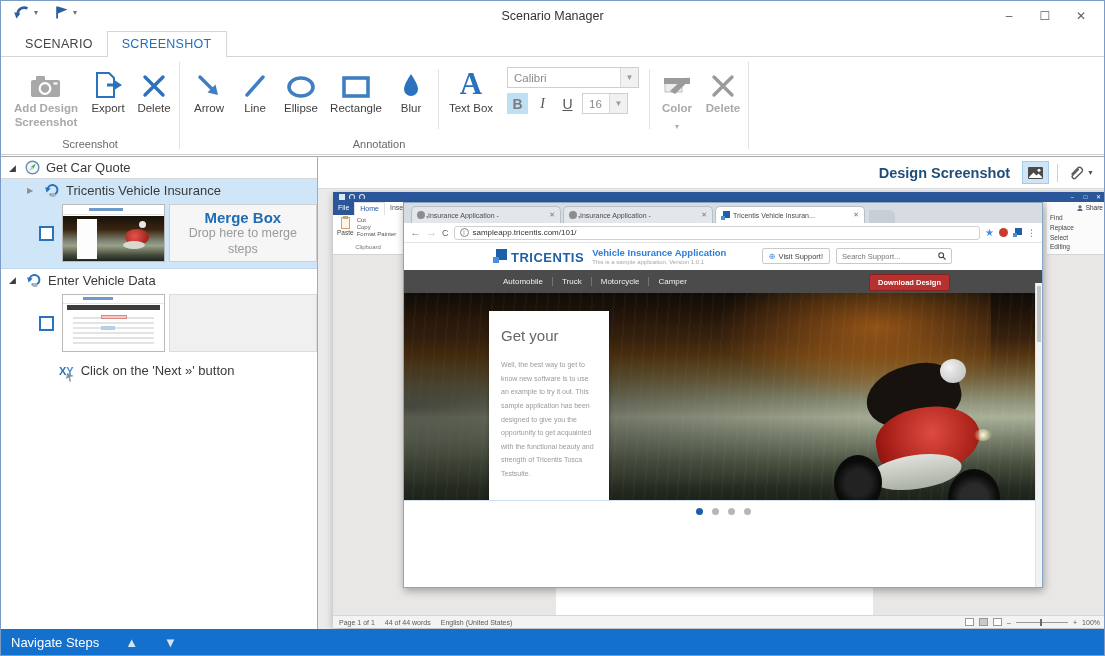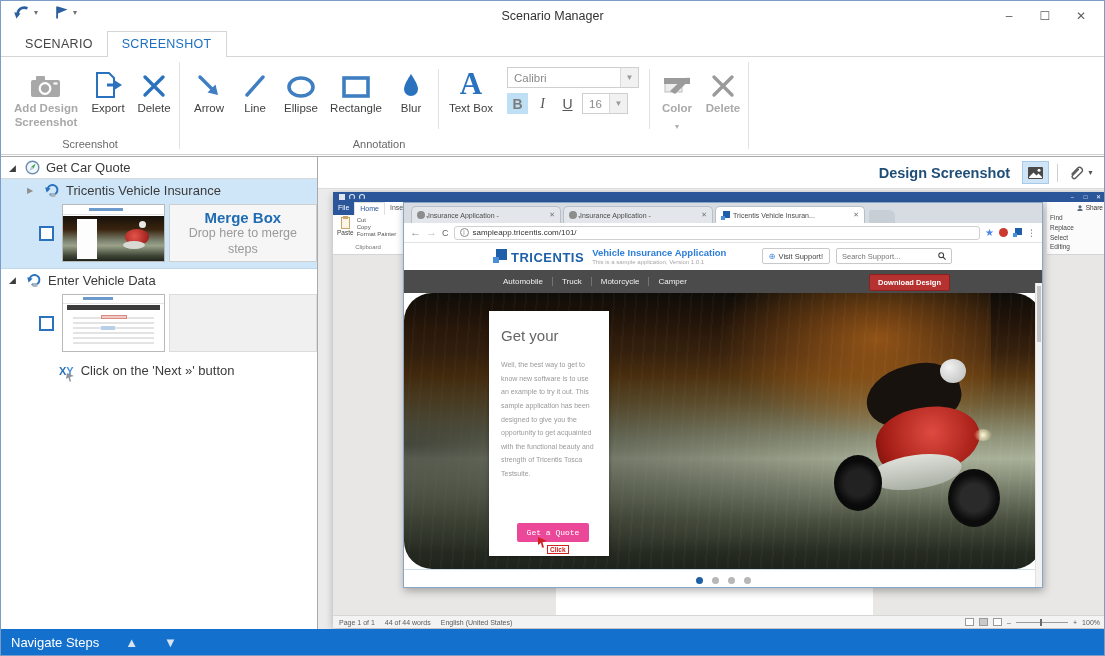--- a/index.html
+++ b/index.html
@@ -166,22 +166,22 @@
   .ssub { font-size:6px; color:#a8a8a8; margin-top:1px; }
   .sheadR { position:absolute; right:90px; top:5px; display:flex; gap:6px; align-items:center; }
   .supbtn { height:16px; border:1px solid #c9c9c9; border-radius:2px; display:flex; align-items:center; gap:3px; padding:0 6px; font-size:7.5px; color:#444; background:#fff; }
   .supbtn .plus { color:#2f7ed8; font-size:8px; }
   .ssearch { width:116px; height:16px; border:1px solid #c9c9c9; border-radius:2px; display:flex; align-items:center; padding:0 5px; gap:4px; background:#fff; }
   .ssearch input { border:none; outline:none; flex:1; font-size:7.5px; color:#555; font-family:"Liberation Sans",sans-serif; width:60px; background:transparent; }
   .snav { height:23px; background:#4b4b4b; display:flex; align-items:center; padding-left:90px; position:relative; }
   .snav .nlink { font-size:8px; color:#f0f0f0; padding:0 9px; }
   .snav .nlink + .nlink { border-left:1px solid #747474; }
   .dlbtn { position:absolute; right:92px; top:4px; background:#b63230; border:1px solid #8e1f1f; border-radius:2px; color:#fff; font-size:7.5px; font-weight:bold; padding:3px 8px; }
-  .hero { position:relative; height:276px; overflow:hidden;
-    background:linear-gradient(180deg,#0e0c08 0%,#221409 10%,#38220e 22%,#543510 30%,#6e5c36 40%,#8e9278 52%,#a9b098 60%,#7c8470 70%,#4a5140 82%,#262b22 94%,#1d221a 100%);border-radius:28px; }
+  .hero { position:relative; height:207px; overflow:hidden;
+    background:linear-gradient(180deg,#0e0c08 0%,#221409 10%,#38220e 22%,#543510 30%,#6e5c36 40%,#8e9278 52%,#a9b098 60%,#7c8470 70%,#4a5140 82%,#262b22 94%,#1d221a 100%); }
   .hero .glow { position:absolute; right:8%; top:0; width:45%; height:55%; background:radial-gradient(ellipse at 60% 30%, rgba(226,128,32,.55), transparent 65%); }
   .hero .streaks { position:absolute; inset:0; background:repeating-linear-gradient(94deg, rgba(255,255,255,.05) 0 2px, transparent 2px 11px); opacity:.5; }
   .hero .vig { position:absolute; inset:0; background:radial-gradient(ellipse at 0% 55%, rgba(0,0,0,.55), transparent 55%); }
   .bike { position:absolute; left:432px; top:66px; width:165px; height:185px; filter:blur(.6px); }
   .bike .rider { position:absolute; left:30px; top:6px; width:95px; height:62px; background:#17120d; border-radius:50% 45% 40% 50%; transform:rotate(-14deg); }
   .bike .helm { position:absolute; left:104px; top:0; width:26px; height:24px; background:radial-gradient(circle at 35% 35%, #f2f2f2, #b9b9b9); border-radius:50%; }
   .bike .fair { position:absolute; left:40px; top:48px; width:104px; height:66px; background:radial-gradient(circle at 55% 40%, #de4b40, #a31c15 70%, #6f0f0a); border-radius:45% 55% 50% 45%; transform:rotate(-12deg); }
   .bike .belly { position:absolute; left:34px; top:96px; width:92px; height:34px; background:linear-gradient(#dfe1da,#aab0a6); border-radius:50%; transform:rotate(-8deg); }
   .bike .fwheel { position:absolute; left:112px; top:110px; width:52px; height:58px; background:radial-gradient(circle, #2a2a2a 35%, #0c0c0c 60%); border-radius:50%; }
   .bike .rwheel { position:absolute; left:-2px; top:96px; width:48px; height:56px; background:radial-gradient(circle, #222 35%, #0a0a0a 60%); border-radius:50%; }

